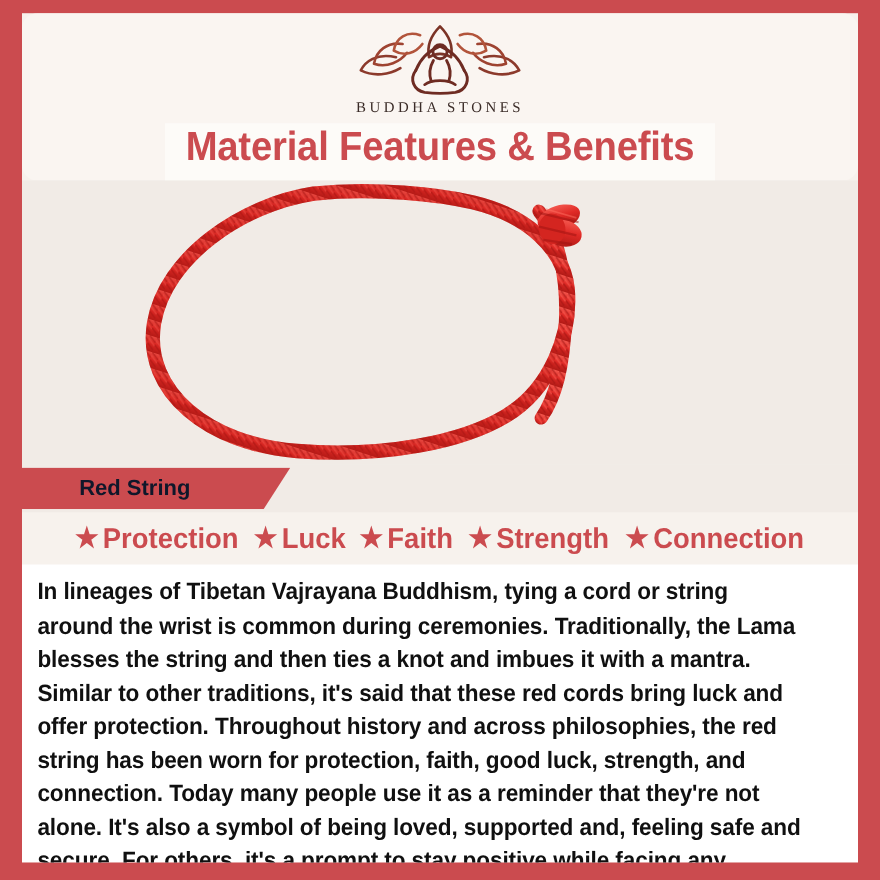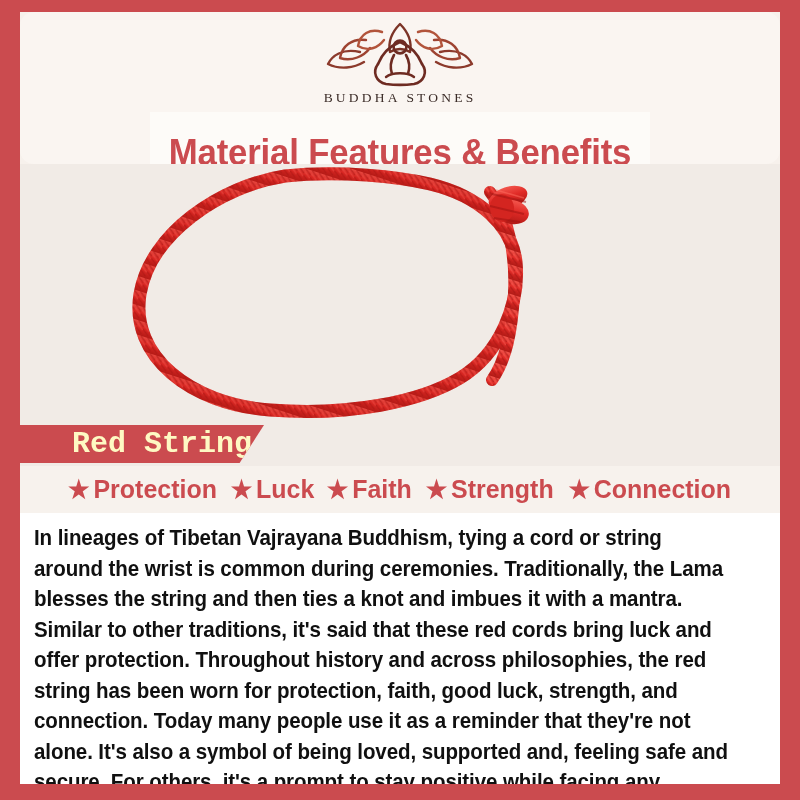--- a/index.html
+++ b/index.html
@@ -42,21 +42,21 @@
     letter-spacing:3.2px;
     color:#3a2b27;
     text-transform:uppercase;
   }
 
   
   .title-band{
     position:absolute;
     left:130px; top:100px; width:500px; height:62px;
     background:#fdfbf8;
-    display:flex;align-items:flex-end;justify-content:center;
+    display:flex;align-items:flex-start;justify-content:center;
   }
   .title-text{
     font-size:37px;
     font-weight:bold;
     color:#cb4b4f;
     letter-spacing:-0.2px;
     white-space:nowrap;
     transform:scaleX(0.94);
   }
 
@@ -77,22 +77,22 @@
   }
   .ribbon{
     position:absolute;left:0;top:3px;
     height:38px;width:244px;
     background:#cb4b4f;
     display:flex;align-items:center;
     -webkit-clip-path:polygon(0 0,100% 0,90% 100%,0 100%);
     clip-path:polygon(0 0,100% 0,90% 100%,0 100%);
   }
   .ribbon-text{
-    color:#fef9c3;font-size:30px;font-weight:bold;
-    margin-left:52px;letter-spacing:0px;font-family:Liberation Mono, monospace;
+    color:#0f172a;font-size:20px;font-weight:bold;
+    margin-left:52px;letter-spacing:0px;
   }
 
   
   .benefits{
     position:relative;
     height:47px;
     background:#f7f2ed;
     display:flex;align-items:center;justify-content:center;
     color:#cb4b4f;
     white-space:nowrap;

